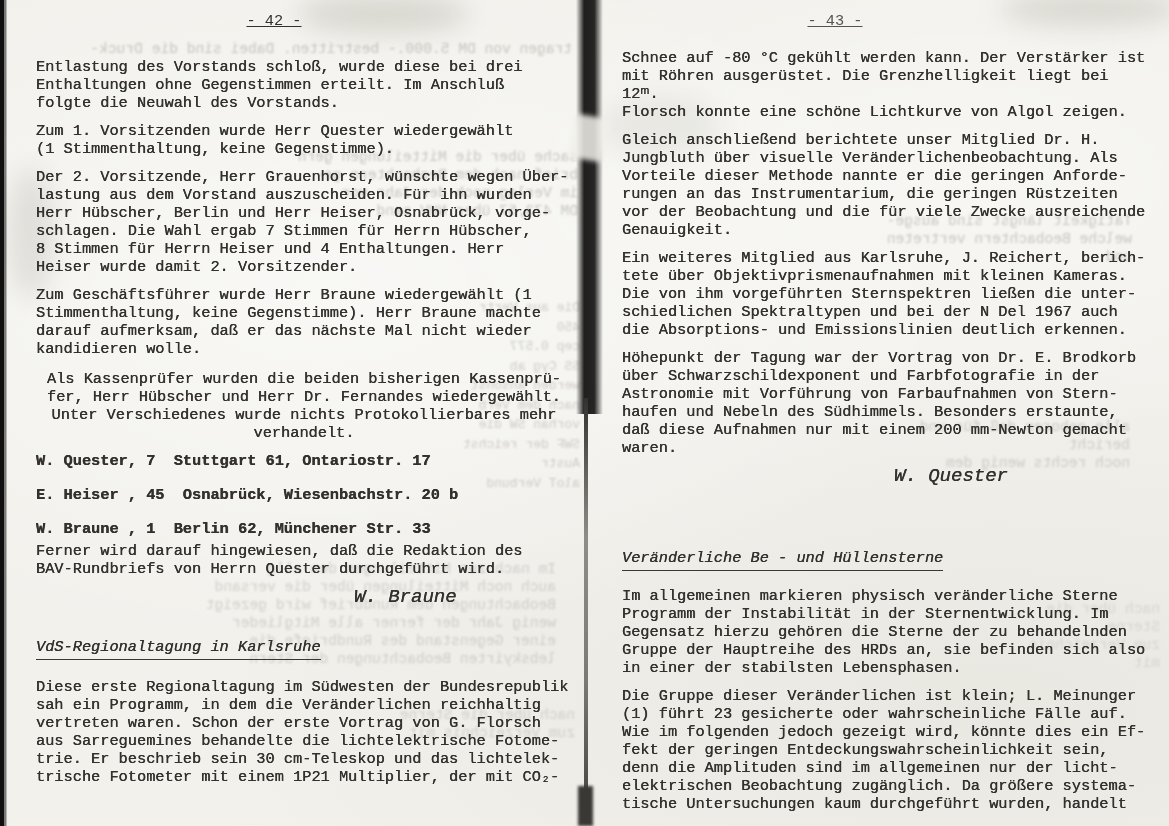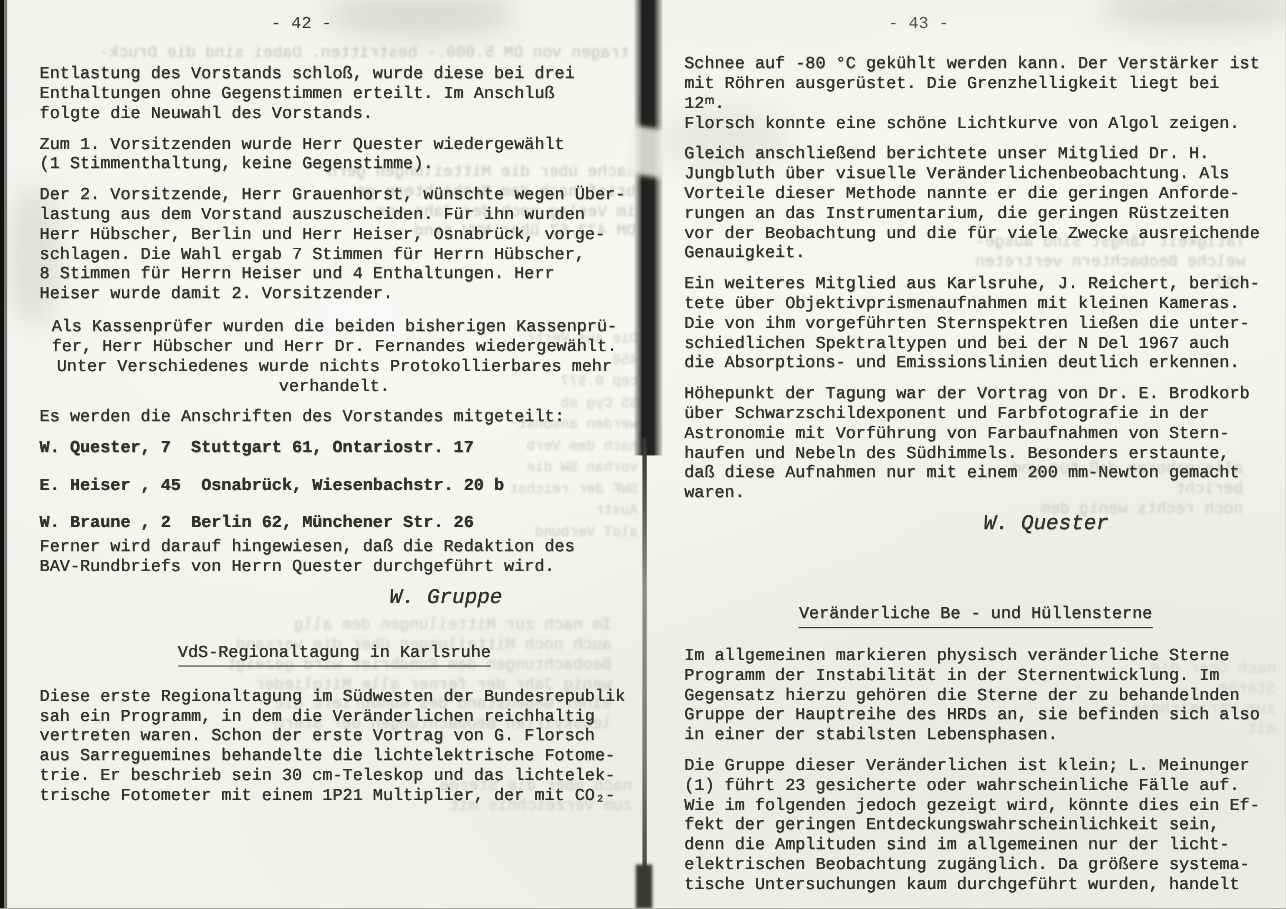--- a/index.html
+++ b/index.html
@@ -32,36 +32,36 @@
   .g-left-lower{left:56px;top:560px;width:500px;color:rgba(132,129,121,.30);}
   .g-left-low2{left:370px;top:706px;width:205px;color:rgba(132,129,121,.28);}
   .g-right-upper{left:876px;top:212px;width:256px;}
   .g-right-mid{left:868px;top:418px;width:262px;color:rgba(130,127,119,.32);}
   .g-right-low{left:1026px;top:600px;width:134px;color:rgba(134,131,123,.20);}
 
   .page{position:absolute;top:0;z-index:2;}
   .page-left{left:36px;width:536px;}
   .page-right{left:622px;width:530px;}
 
-  .pagenum{margin:12px 0 0;text-align:center;font-size:15.3px;line-height:18px;}
+  .pagenum{margin:12px 0 0;text-align:center;font-size:15.3px;line-height:18px;text-decoration:underline;}
   .pagenum-left{transform:translateX(-30px);margin-bottom:28px;}
   .pagenum-right{transform:translateX(-52px);margin-bottom:19px;color:#55534f;filter:blur(.3px);}
 
   .para{
     white-space:pre-wrap;font-size:15.3px;line-height:18px;margin:0 0 10px;
     text-shadow:0 0 .5px rgba(35,33,30,.9), .4px .4px 0 rgba(35,33,30,.28);
   }
   .mt-md{margin-top:12px;text-align:center;}
   .addr{margin-bottom:16px;font-weight:bold;}
   .addr-last{margin-bottom:4px;}
   .sig{font-size:19px;line-height:18px;white-space:pre;
        text-shadow:0 0 .5px rgba(35,33,30,.9), .4px .4px 0 rgba(35,33,30,.28);font-style:italic;}
   .sig-left{margin-top:6px;padding-left:318px;}
   .sig-right{margin-top:6px;padding-left:272px;}
-  .heading-wrap{text-align:center;}
+  .heading-wrap{text-align:left;font-style:italic;}
   .hw-left{margin-top:32px;margin-bottom:18px;}
   .hw-right{margin-top:64px;margin-bottom:16px;}
   .heading{
     display:inline-block;font-size:15.3px;line-height:18px;
     border-bottom:1.6px solid #3a3834;padding-bottom:2.5px;
     text-shadow:0 0 .5px rgba(35,33,30,.9), .4px .4px 0 rgba(35,33,30,.28);
   }
 
   .edge-left{position:absolute;left:0;top:0;width:7px;height:826px;z-index:3;
     background:linear-gradient(90deg,#101010 0 4px,rgba(25,25,25,.55) 4px 6px,rgba(25,25,25,0));}
@@ -121,31 +121,34 @@
 Enthaltungen ohne Gegenstimmen erteilt. Im Anschluß
 folgte die Neuwahl des Vorstands.</div>
     <div class="para">Zum 1. Vorsitzenden wurde Herr Quester wiedergewählt
 (1 Stimmenthaltung, keine Gegenstimme).</div>
     <div class="para">Der 2. Vorsitzende, Herr Grauenhorst, wünschte wegen Über-
 lastung aus dem Vorstand auszuscheiden. Für ihn wurden
 Herr Hübscher, Berlin und Herr Heiser, Osnabrück, vorge-
 schlagen. Die Wahl ergab 7 Stimmen für Herrn Hübscher,
 8 Stimmen für Herrn Heiser und 4 Enthaltungen. Herr
 Heiser wurde damit 2. Vorsitzender.</div>
+    <div class="para">Zum Geschäftsführer wurde Herr Braune wiedergewählt (1
+Stimmenthaltung, keine Gegenstimme). Herr Braune machte
+darauf aufmerksam, daß er das nächste Mal nicht wieder
+kandidieren wolle.</div>
     <div class="para mt-md">Als Kassenprüfer wurden die beiden bisherigen Kassenprü-
 fer, Herr Hübscher und Herr Dr. Fernandes wiedergewählt.
 Unter Verschiedenes wurde nichts Protokollierbares mehr
 verhandelt.</div>
-    <div class="para">Es werden die Anschriften des Vorstandes mitgeteilt:</div>
     <div class="para addr">W. Quester, 7  Stuttgart 61, Ontariostr. 17</div>
     <div class="para addr">E. Heiser , 45  Osnabrück, Wiesenbachstr. 20 b</div>
-    <div class="para addr addr-last">W. Braune , 2  Berlin 62, Münchener Str. 26</div>
+    <div class="para addr addr-last">W. Braune , 1  Berlin 62, Münchener Str. 33</div>
     <div class="para">Ferner wird darauf hingewiesen, daß die Redaktion des
 BAV-Rundbriefs von Herrn Quester durchgeführt wird.</div>
-    <div class="sig sig-left">W. Gruppe</div>
+    <div class="sig sig-left">W. Braune</div>
     <div class="heading-wrap hw-left">
       <span class="heading">VdS-Regionaltagung in Karlsruhe</span>
     </div>
     <div class="para">Diese erste Regionaltagung im Südwesten der Bundesrepublik
 sah ein Programm, in dem die Veränderlichen reichhaltig
 vertreten waren. Schon der erste Vortrag von G. Florsch
 aus Sarreguemines behandelte die lichtelektrische Fotome-
 trie. Er beschrieb sein 30 cm-Teleskop und das lichtelek-
 trische Fotometer mit einem 1P21 Multiplier, der mit CO₂-</div>
   </div>

